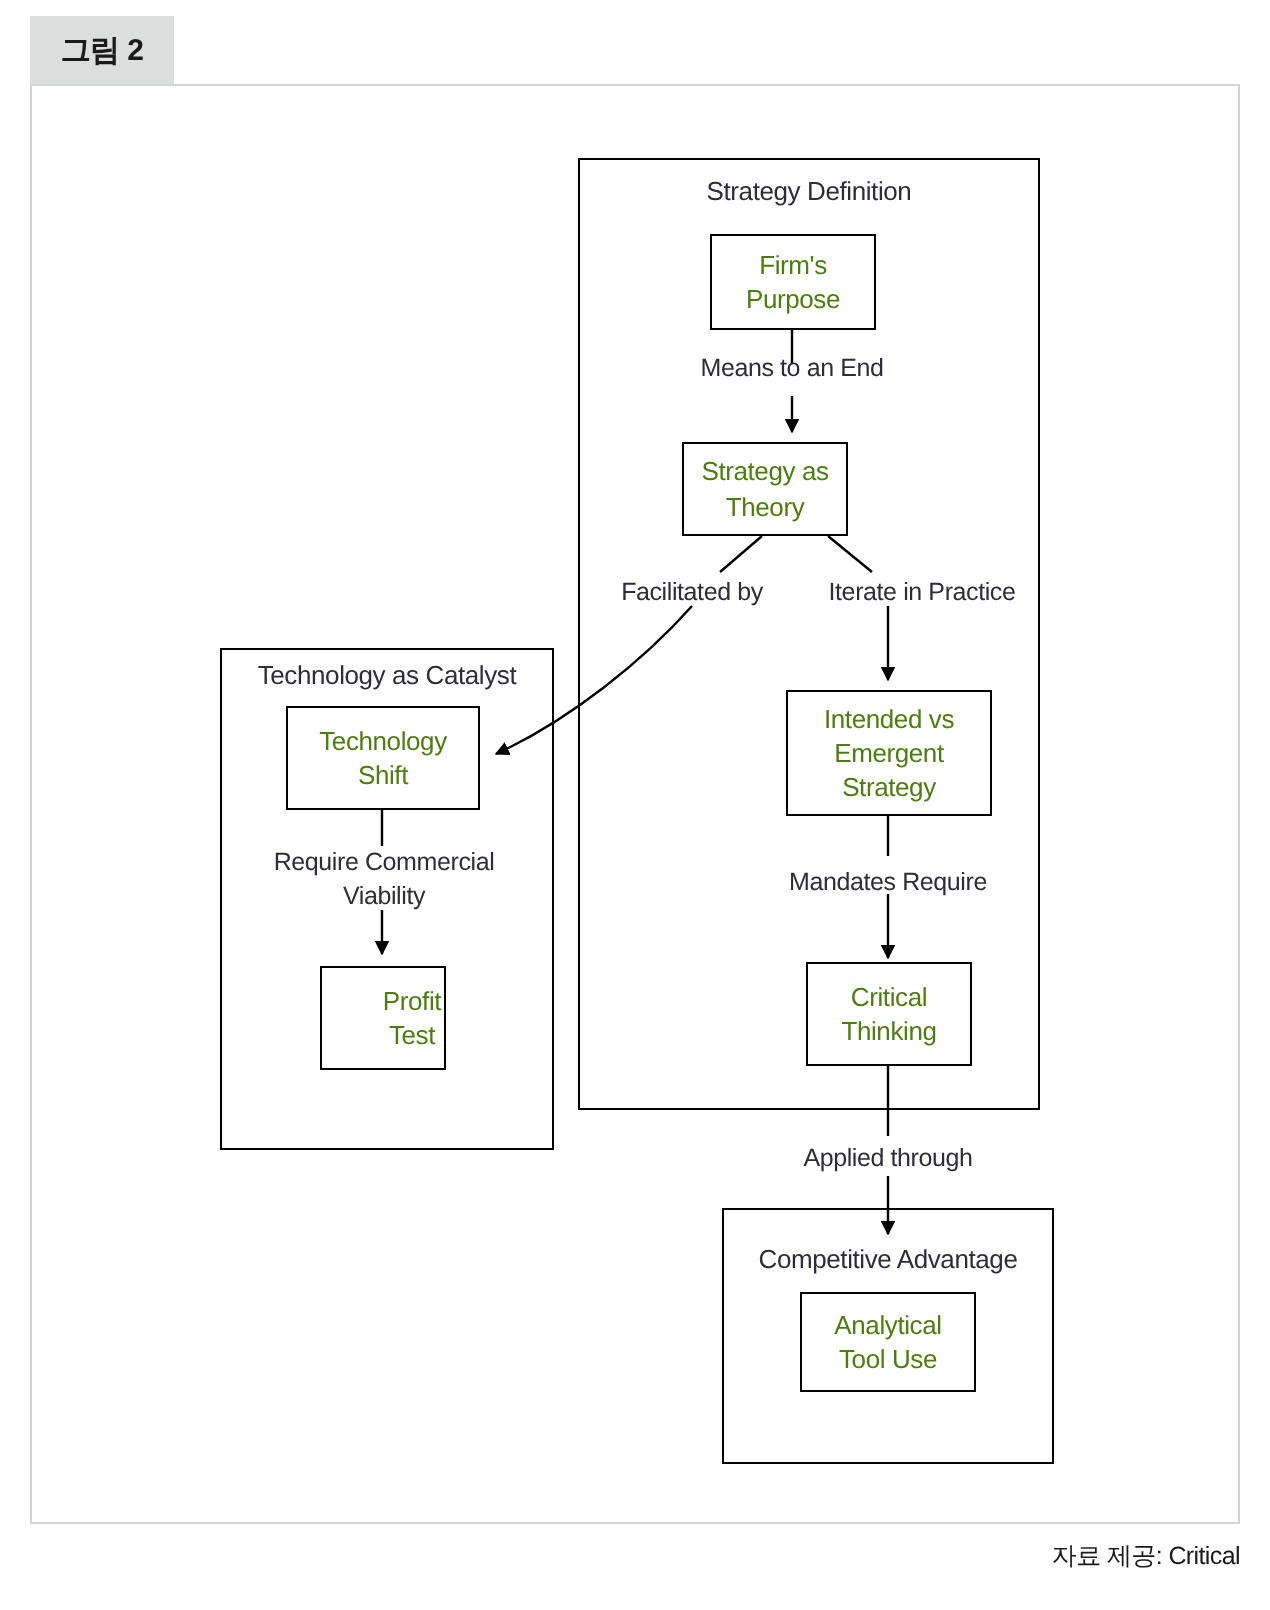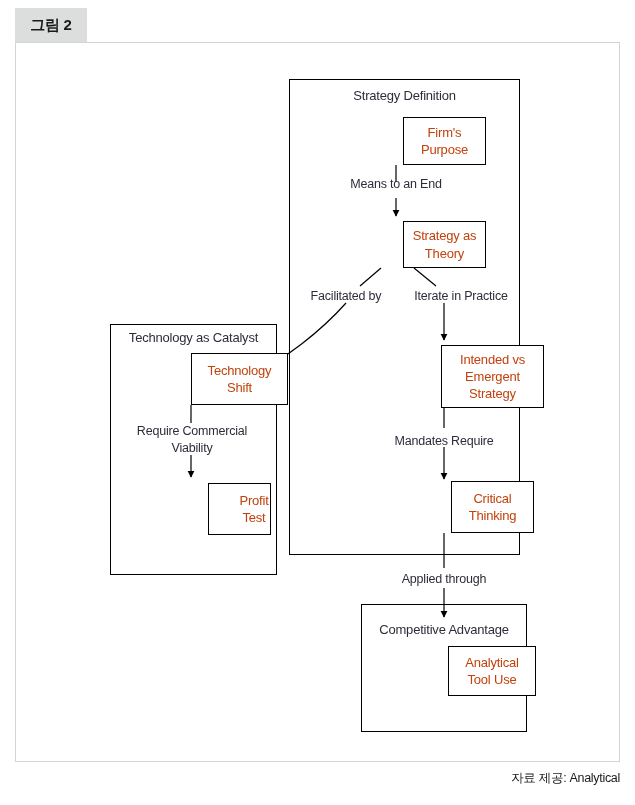--- a/index.html
+++ b/index.html
@@ -108,25 +108,24 @@
   .node {
     position: absolute;
     border: 1.3px solid #000000;
     box-sizing: border-box;
     background: #ffffff;
     display: flex;
     align-items: center;
     justify-content: center;
     text-align: center;
     font-size: 13px;
-    color: #c2410c;
+    color: #4d7c0f;
     line-height: 1.32;
     letter-spacing: -0.2px;
     white-space: pre-line;
-    margin-left: 48px;
   }
   .edge-label {
     position: absolute;
     text-align: center;
     font-size: 12.5px;
     color: #2d2d3a;
     line-height: 1.35;
     letter-spacing: -0.2px;
     white-space: pre-line;
   }
@@ -183,21 +182,21 @@
       <line x1="444" y1="408" x2="444" y2="428" stroke="#000" stroke-width="1.2"></line>
       <line x1="444" y1="447" x2="444" y2="479" stroke="#000" stroke-width="1.2" marker-end="url(#arrow)"></line>
 
       <line x1="444" y1="533" x2="444" y2="568" stroke="#000" stroke-width="1.2"></line>
       <line x1="444" y1="588" x2="444" y2="617" stroke="#000" stroke-width="1.2" marker-end="url(#arrow)"></line>
     </svg>
 
     <div class="node" style="left:355px; top:117px; width:83px; height:48px;">Firm's
 Purpose</div>
 
-    <div class="node" style="left:355px; top:221px; width:83px; height:47px;">Strategy as
+    <div class="node" style="left:341px; top:221px; width:83px; height:47px;">Strategy as
 Theory</div>
 
     <div class="node" style="left:393px; top:345px; width:103px; height:63px;">Intended vs
 Emergent
 Strategy</div>
 
     <div class="node" style="left:403px; top:481px; width:83px; height:52px;">Critical
 Thinking</div>
 
     <div class="node" style="left:143px; top:353px; width:97px; height:52px;">Technology
@@ -217,15 +216,15 @@
 
     <div class="edge-label" style="left:116px; top:423px; width:152px;">Require Commercial
 Viability</div>
 
     <div class="edge-label" style="left:376px; top:433px; width:136px;">Mandates Require</div>
 
     <div class="edge-label" style="left:380px; top:571px; width:128px;">Applied through</div>
 
   </div>
 
-  <div id="footer">자료 제공: Analytical</div>
+  <div id="footer">자료 제공: Critical</div>
 
 </div>
 
 </body></html>

